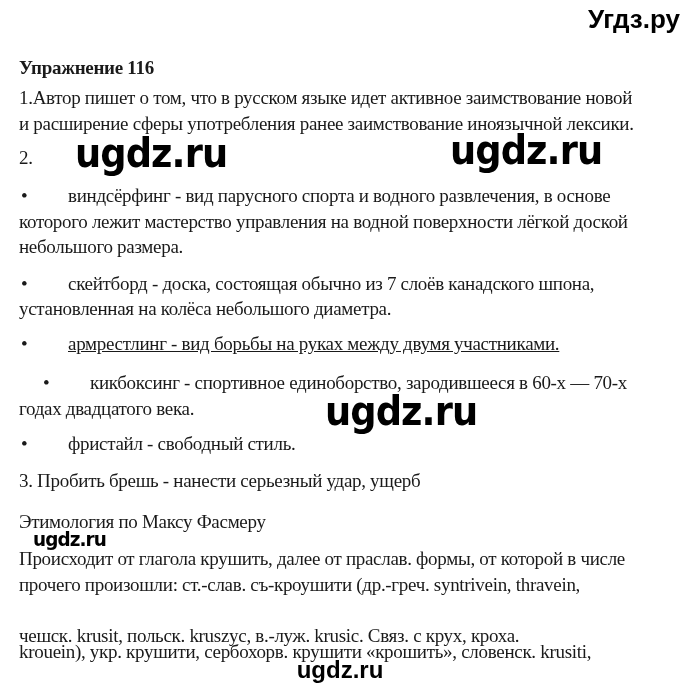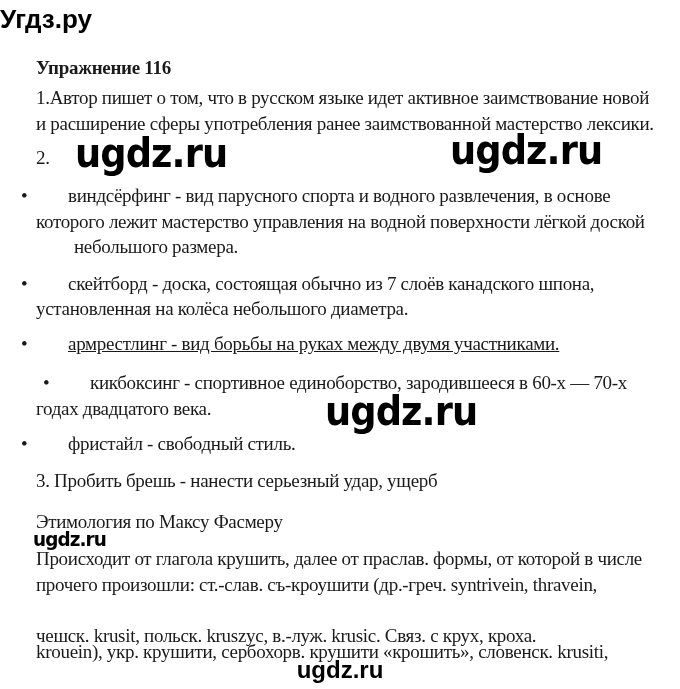--- a/index.html
+++ b/index.html
@@ -1,23 +1,23 @@
 <!DOCTYPE html>
 <html><head>
 <meta charset="utf-8">
 <style>
   html, body { margin: 0; padding: 0; background: #ffffff; }
   body { width: 680px; height: 689px; position: relative; overflow: hidden; color: #111; }
   .site-title {
-    position: absolute; left: 0; width: 680px; top: 4px; text-align: left;
+    position: absolute; left: 0; width: 680px; top: 4px; text-align: right;
     font-family: "Liberation Sans", sans-serif; font-weight: bold; font-size: 26px; color: #000;
   }
   .doc { position: absolute; left: 19px; top: 0; width: 650px;
     font-family: "Liberation Serif", serif; font-size: 19px; letter-spacing: -0.3px; color: #1a1a1a; }
-  .line { position: absolute; left: 17px; white-space: nowrap; line-height: 24px; }
+  .line { position: absolute; left: 0; white-space: nowrap; line-height: 24px; }
   .heading { font-weight: bold; font-size: 19px; }
   .bullet-row { position: absolute; left: 0; white-space: nowrap; line-height: 24px; }
   .bullet-dot { display: inline-block; width: 47px; padding-left: 2px; }
   .wm {
     position: absolute; font-family: "DejaVu Sans", sans-serif; font-weight: bold; color: #000;
     letter-spacing: -1px; transform: scaleX(0.92); transform-origin: left top;
   }
   .wm-big { font-size: 40px; }
   .wm-small { font-size: 20px; }
   .wm-footer { position: absolute; left: 0; width: 680px; top: 656px; text-align: center;
@@ -25,29 +25,29 @@
 </style>
 </head>
 <body>
 
 <div class="site-title">Угдз.ру</div>
 
 <div class="doc">
   <div class="line heading" style="top:56px;">Упражнение 116</div>
 
   <div class="line" style="top:86px;">1.Автор пишет о том, что в русском языке идет активное заимствование новой</div>
-  <div class="line" style="top:112px;">и расширение сферы употребления ранее заимствованной мастерство лексики.</div>
+  <div class="line" style="top:112px;">и расширение сферы употребления ранее заимствование иноязычной лексики.</div>
 
   <div class="line" style="top:146px;">2.</div>
 
   <div class="bullet-row" style="top:184px;">
     <span class="bullet-dot">•</span><span>виндсёрфинг - вид парусного спорта и водного развлечения, в основе</span>
   </div>
   <div class="line" style="top:210px;">которого лежит мастерство управления на водной поверхности лёгкой доской</div>
-  <div class="line" style="top:235px;margin-left:38px;">небольшого размера.</div>
+  <div class="line" style="top:235px;">небольшого размера.</div>
 
   <div class="bullet-row" style="top:272px;">
     <span class="bullet-dot">•</span><span>скейтборд - доска, состоящая обычно из 7 слоёв канадского шпона,</span>
   </div>
   <div class="line" style="top:297px;font-family:Liberation Serif, serif;">установленная на колёса небольшого диаметра.</div>
 
   <div class="bullet-row" style="top:332px;text-decoration:underline;">
     <span class="bullet-dot">•</span><span>армрестлинг - вид борьбы на руках между двумя участниками.</span>
   </div>
 

